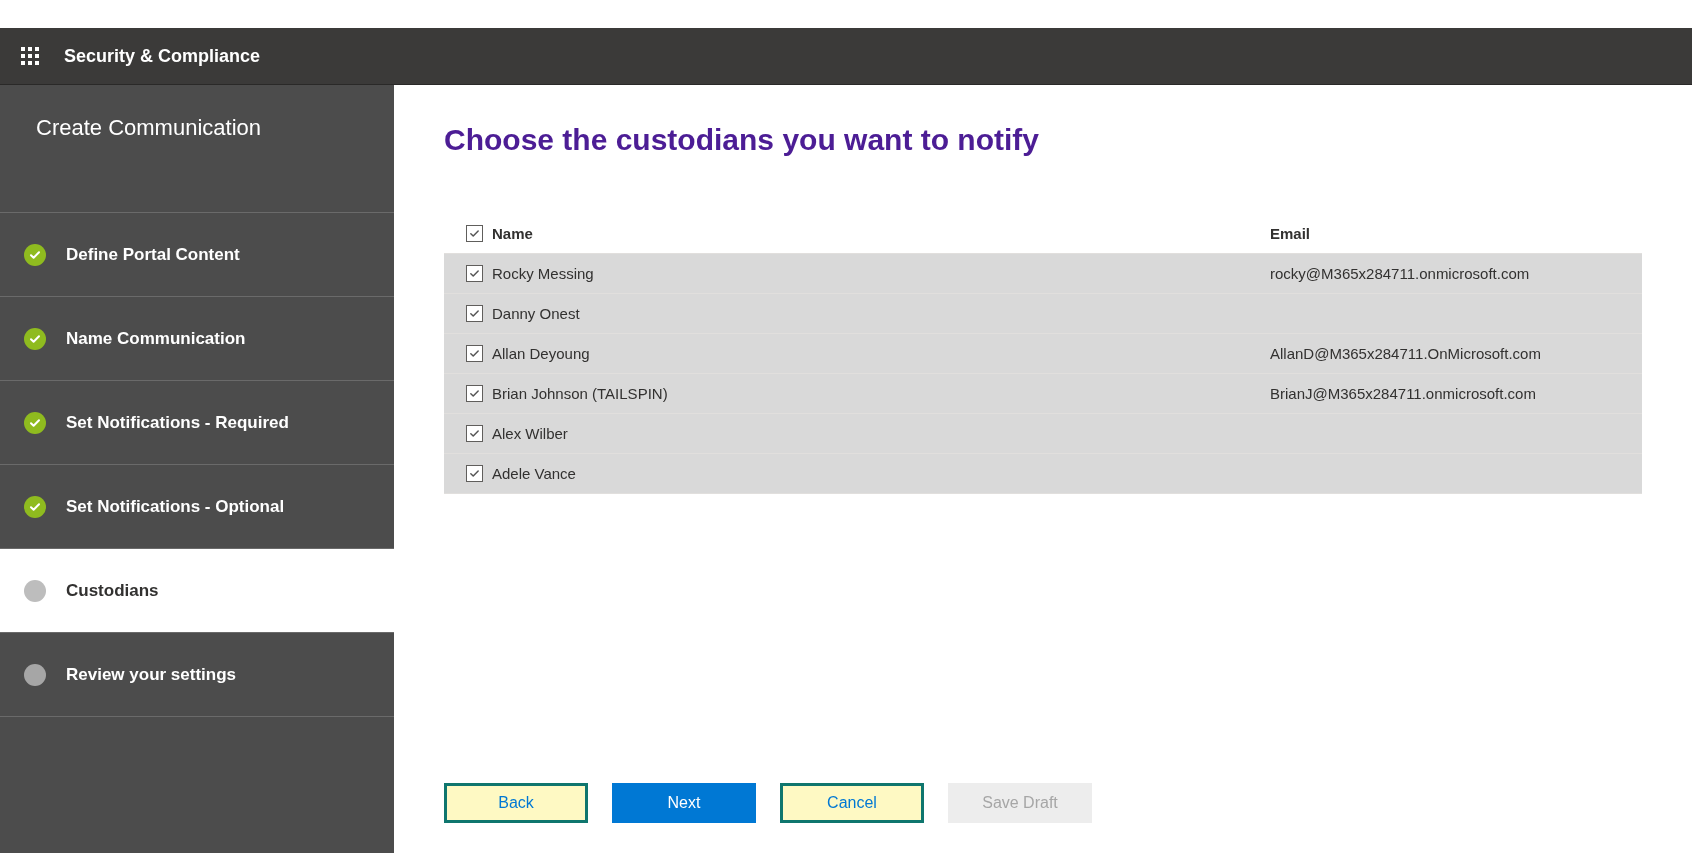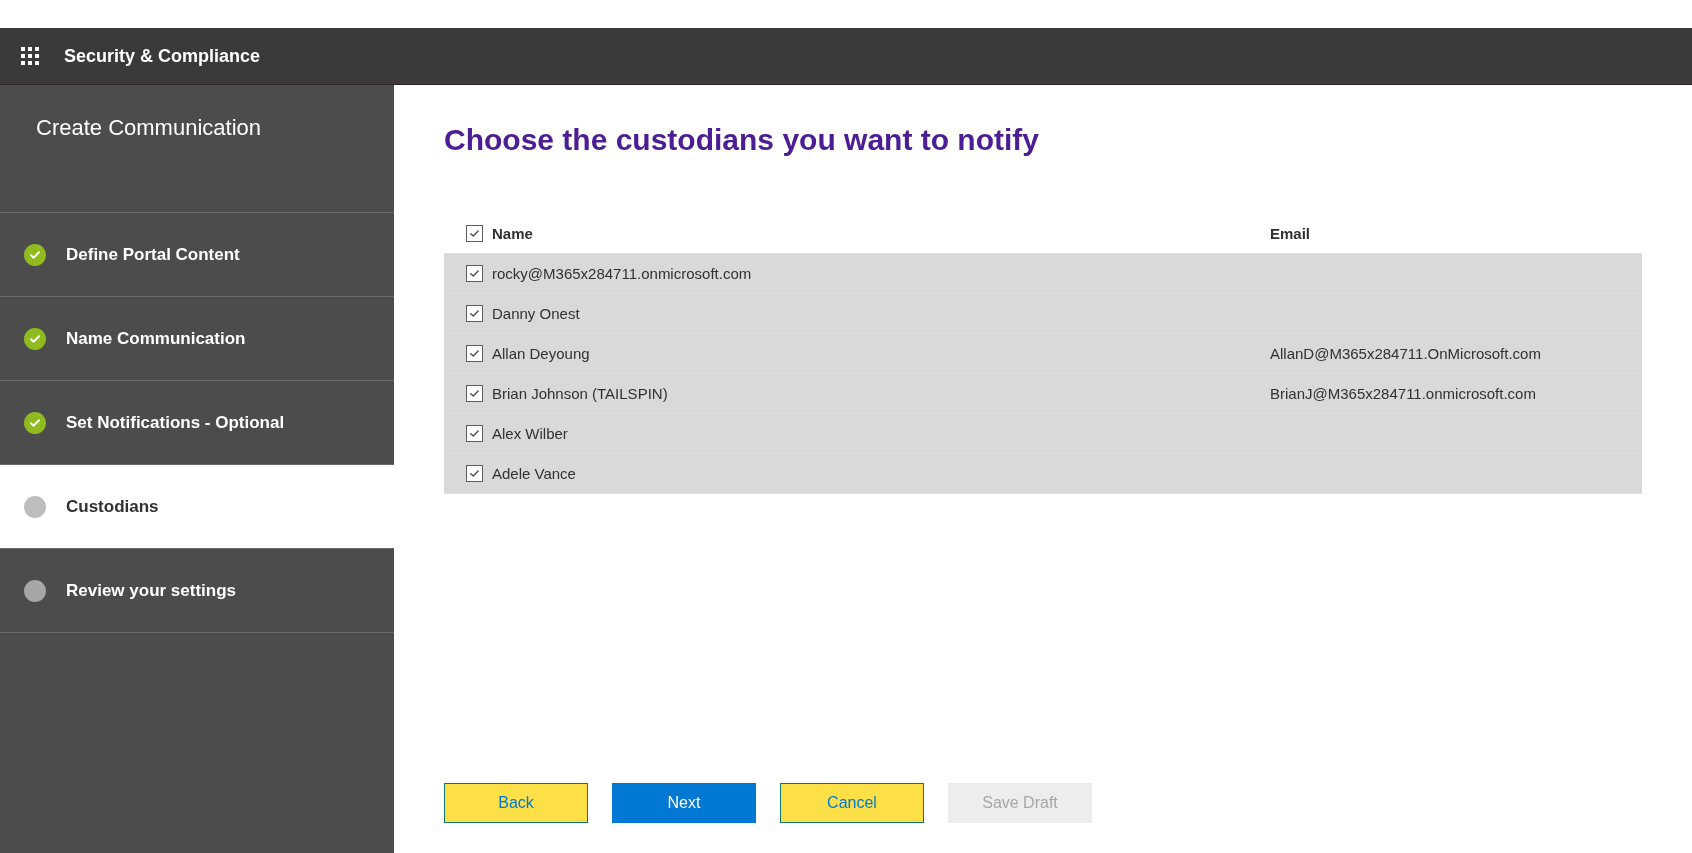--- a/index.html
+++ b/index.html
@@ -117,23 +117,23 @@
   }
   .btn {
     width: 144px;
     height: 40px;
     font-size: 16px;
     font-family: inherit;
     cursor: pointer;
     display: flex; align-items: center; justify-content: center;
   }
   .btn-outline {
-    background: #fde047;
+    background: #fef9c3;
     color: #0078d4;
-    border: 1px solid #0f766e;
+    border: 3px solid #0f766e;
   }
   .btn-primary {
     background: #0078d4;
     color: #fff;
     border: 1px solid #0078d4;
   }
   .btn-disabled {
     background: #ededed;
     color: #a6a6a6;
     border: 1px solid #ededed;
@@ -176,20 +176,28 @@
 
     <div class="step">
       <span class="step-icon done">
         <svg width="12" height="12" viewBox="0 0 12 12">
             <path d="M2 6.2 L4.6 8.8 L10 3.2" stroke="#fff" stroke-width="2" fill="none" stroke-linecap="round" stroke-linejoin="round"></path>
           </svg>
       </span>
       <span class="step-label">Name Communication</span>
     </div>
 
+    <div class="step">
+      <span class="step-icon done">
+        <svg width="12" height="12" viewBox="0 0 12 12">
+            <path d="M2 6.2 L4.6 8.8 L10 3.2" stroke="#fff" stroke-width="2" fill="none" stroke-linecap="round" stroke-linejoin="round"></path>
+          </svg>
+      </span>
+      <span class="step-label">Set Notifications - Required</span>
+    </div>
 
     <div class="step">
       <span class="step-icon done">
         <svg width="12" height="12" viewBox="0 0 12 12">
             <path d="M2 6.2 L4.6 8.8 L10 3.2" stroke="#fff" stroke-width="2" fill="none" stroke-linecap="round" stroke-linejoin="round"></path>
           </svg>
       </span>
       <span class="step-label">Set Notifications - Optional</span>
     </div>
 
@@ -222,20 +230,21 @@
 
       <div id="rows-container">
           <div class="row selected">
             <div class="col-check">
               <div class="cb">
                 <svg viewBox="0 0 12 12">
                   <path d="M2 6.2 L4.6 8.8 L10 3.2" stroke="#555" stroke-width="1.6" fill="none" stroke-linecap="round" stroke-linejoin="round"></path>
                 </svg>
               </div>
             </div>
+            <div class="col-name">Rocky Messing</div>
             <div class="col-email">rocky@M365x284711.onmicrosoft.com</div>
           </div>
           <div class="row selected">
             <div class="col-check">
               <div class="cb">
                 <svg viewBox="0 0 12 12">
                   <path d="M2 6.2 L4.6 8.8 L10 3.2" stroke="#555" stroke-width="1.6" fill="none" stroke-linecap="round" stroke-linejoin="round"></path>
                 </svg>
               </div>
             </div>

